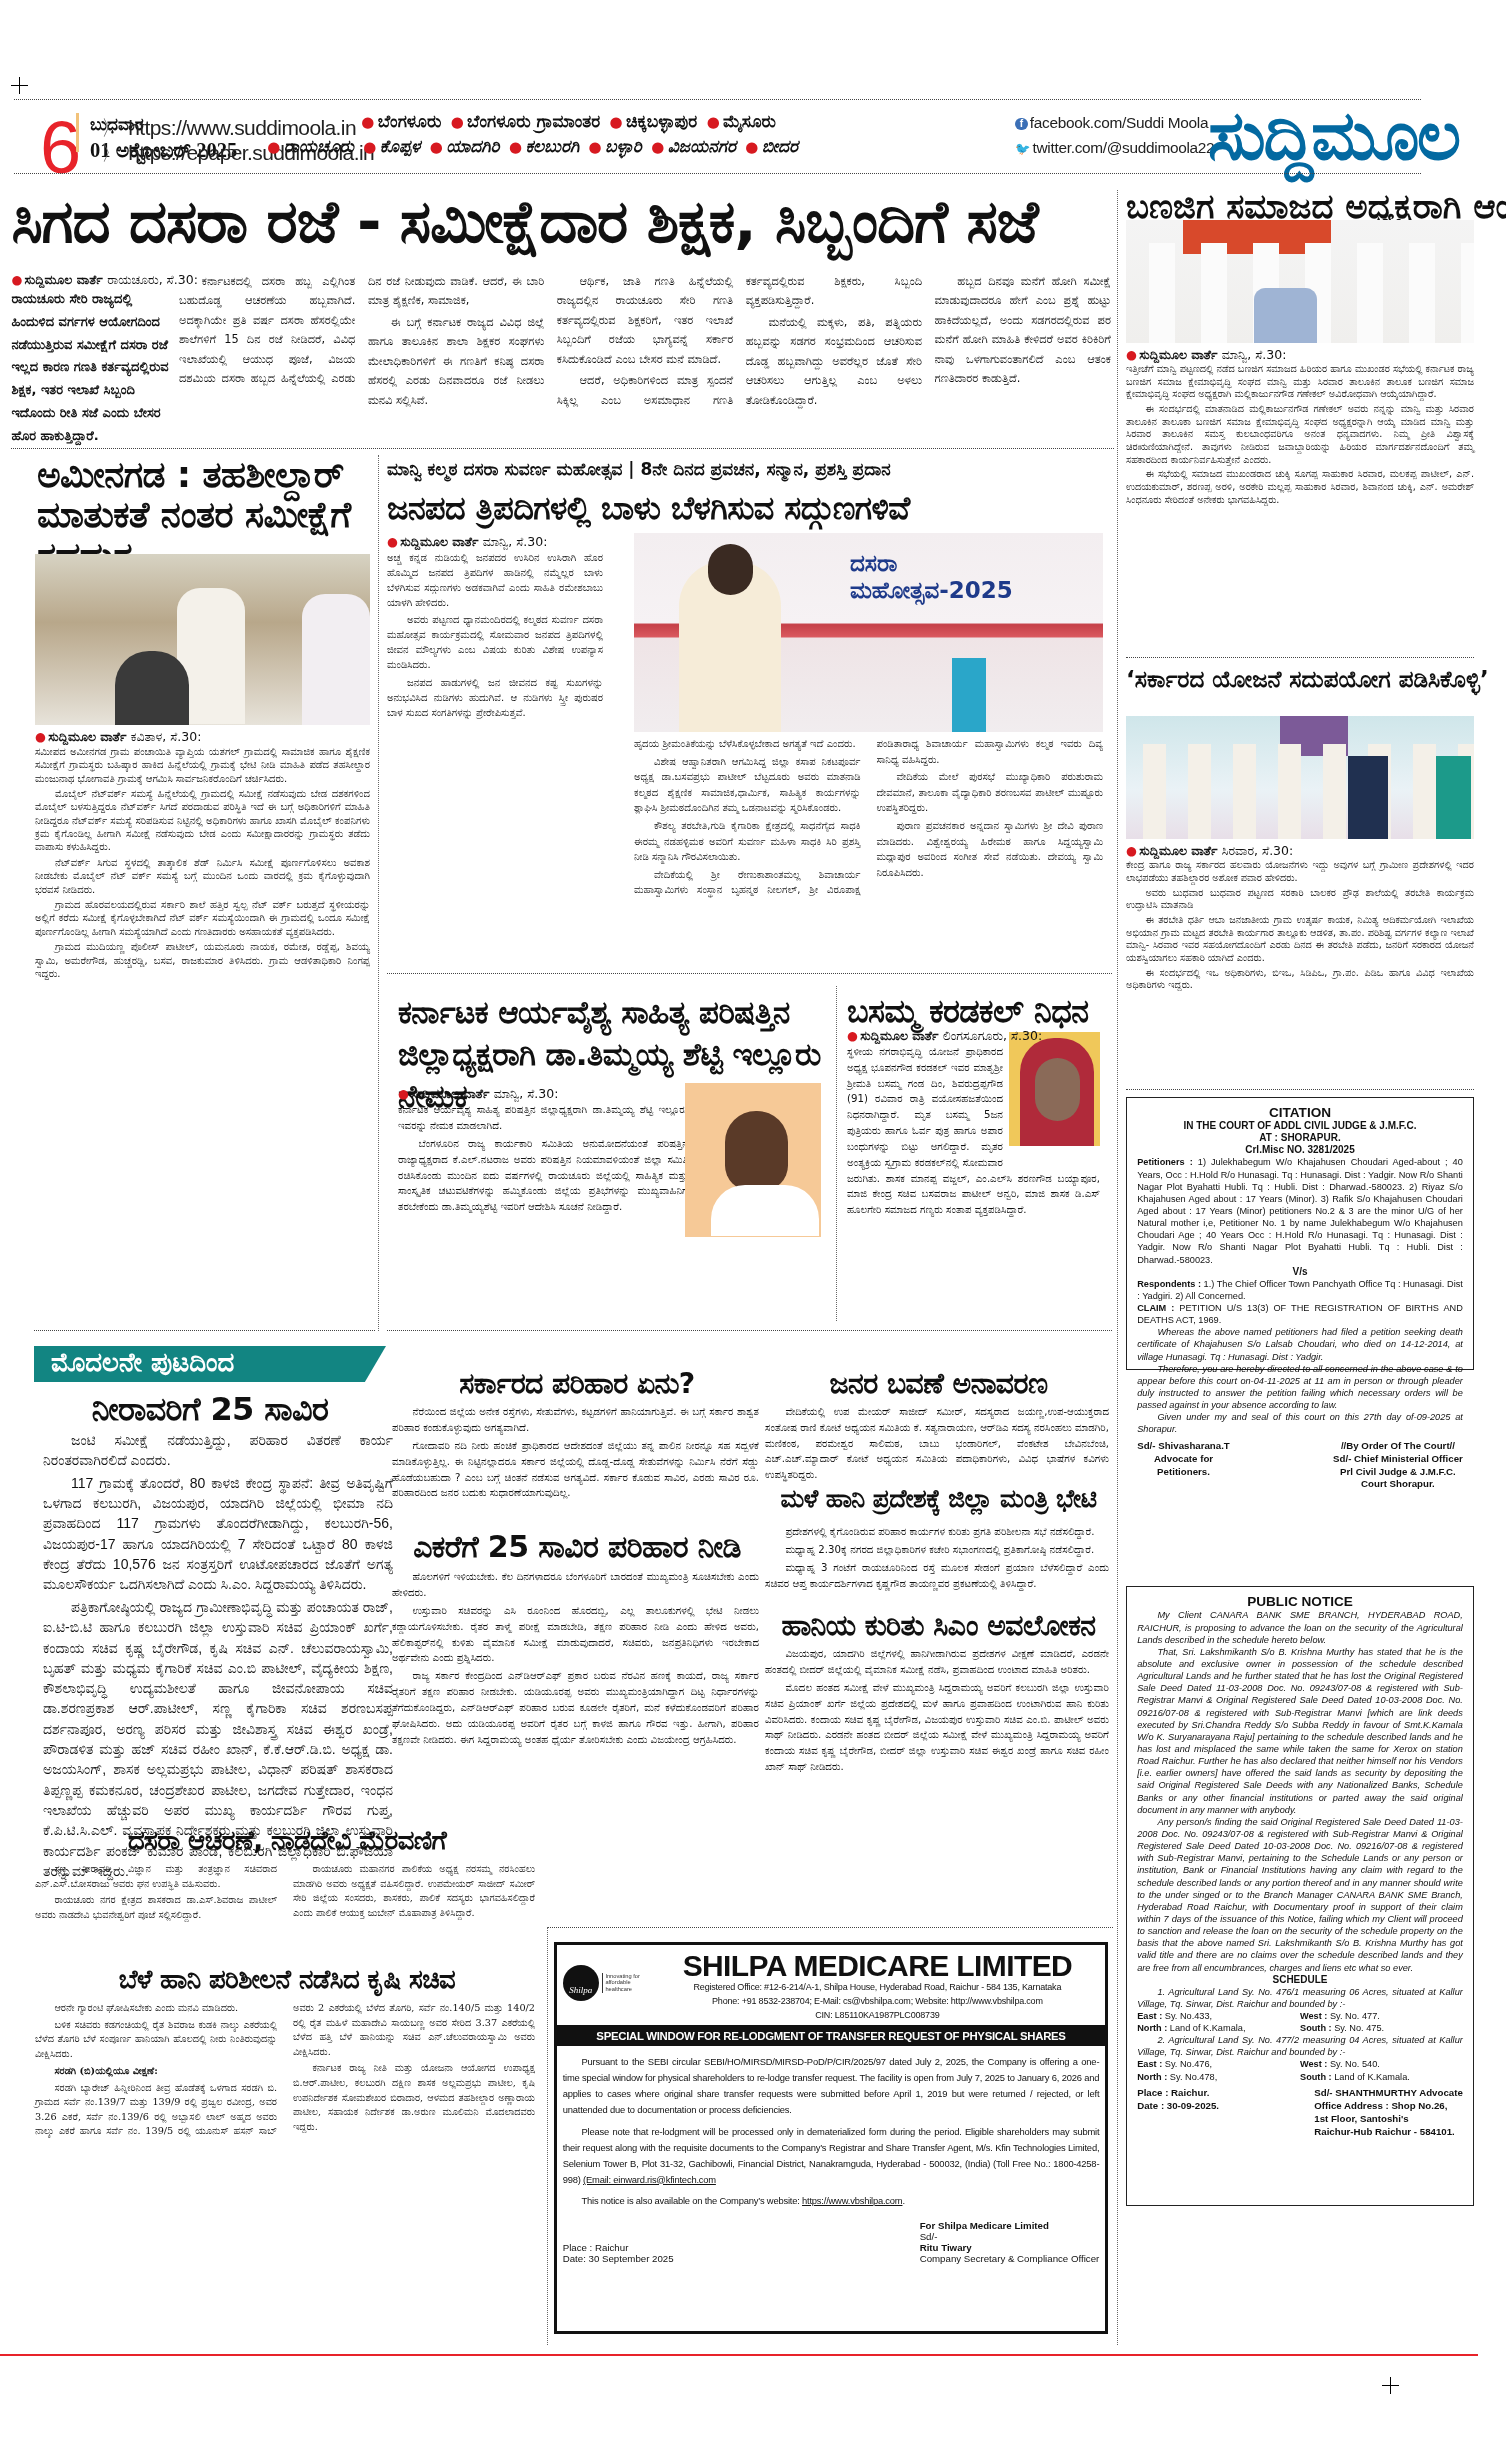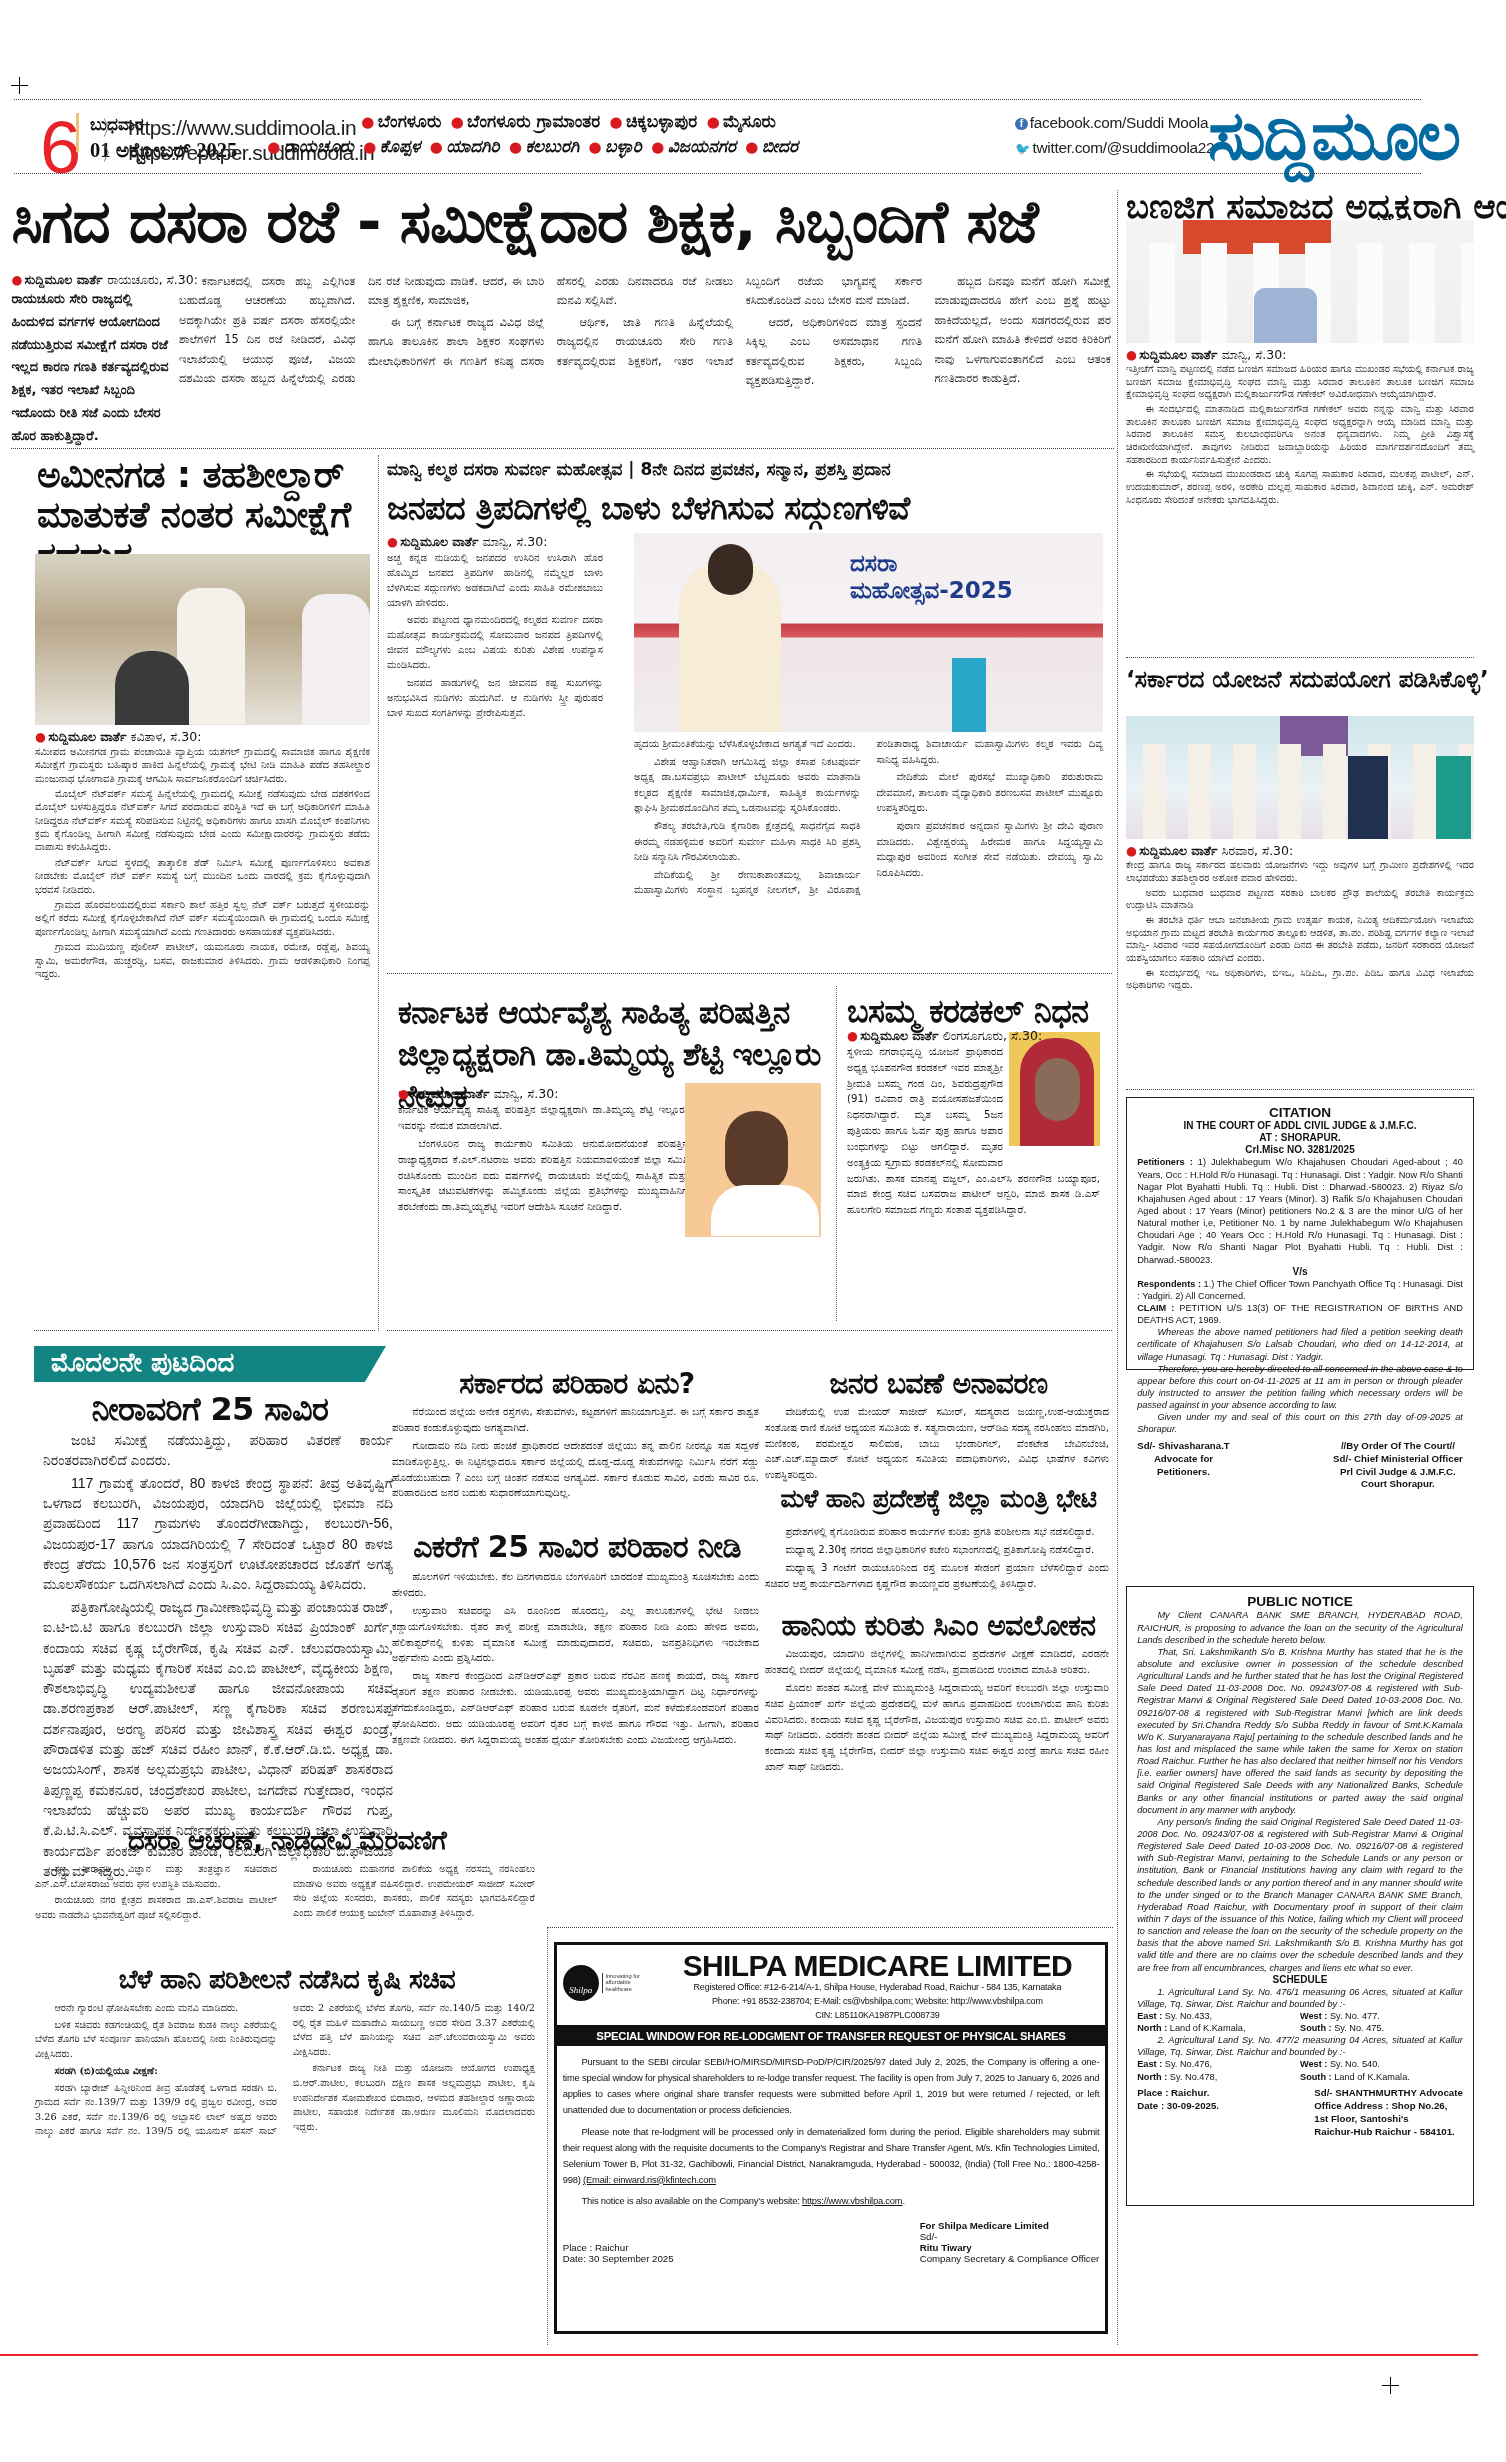--- a/index.html
+++ b/index.html
@@ -129,20 +129,21 @@
   <h1 class="abs h-xl" style="left:11.4px; top:190px;">ಸಿಗದ ದಸರಾ ರಜೆ - ಸಮೀಕ್ಷೆದಾರ ಶಿಕ್ಷಕ, ಸಿಬ್ಬಂದಿಗೆ ಸಜೆ</h1>
   <div class="abs" style="left:11.4px; top:272px; width:159px;">
     <div class="byline"><span class="dot">●</span><span>ಸುದ್ದಿಮೂಲ ವಾರ್ತೆ</span> <span class="place">ರಾಯಚೂರು, ಸೆ.30:</span></div>
     <div class="lede">ರಾಯಚೂರು ಸೇರಿ ರಾಜ್ಯದಲ್ಲಿ ಹಿಂದುಳಿದ ವರ್ಗಗಳ ಆಯೋಗದಿಂದ ನಡೆಯುತ್ತಿರುವ ಸಮೀಕ್ಷೆಗೆ ದಸರಾ ರಜೆ ಇಲ್ಲದ ಕಾರಣ ಗಣತಿ ಕರ್ತವ್ಯದಲ್ಲಿರುವ ಶಿಕ್ಷಕ, ಇತರ ಇಲಾಖೆ ಸಿಬ್ಬಂದಿ ಇದೊಂದು ರೀತಿ ಸಜೆ ಎಂದು ಬೇಸರ ಹೊರ ಹಾಕುತ್ತಿದ್ದಾರೆ.</div>
   </div>
   <div class="abs body-text cols5" style="left:179px; top:272px; width:932px; height:171px; font-size:11.4px; line-height:1.7;">
     <p>ಕರ್ನಾಟಕದಲ್ಲಿ ದಸರಾ ಹಬ್ಬ ಎಲ್ಲಿಗಿಂತ ಬಹುದೊಡ್ಡ ಆಚರಣೆಯ ಹಬ್ಬವಾಗಿದೆ. ಅದಕ್ಕಾಗಿಯೇ ಪ್ರತಿ ವರ್ಷ ದಸರಾ ಹೆಸರಲ್ಲಿಯೇ ಶಾಲೆಗಳಿಗೆ 15 ದಿನ ರಜೆ ನೀಡಿದರೆ, ವಿವಿಧ ಇಲಾಖೆಯಲ್ಲಿ ಆಯುಧ ಪೂಜೆ, ವಿಜಯ ದಶಮಿಯ ದಸರಾ ಹಬ್ಬದ ಹಿನ್ನೆಲೆಯಲ್ಲಿ ಎರಡು ದಿನ ರಜೆ ನೀಡುವುದು ವಾಡಿಕೆ. ಆದರೆ, ಈ ಬಾರಿ ಮಾತ್ರ ಶೈಕ್ಷಣಿಕ, ಸಾಮಾಜಿಕ,</p>
     <p>ಈ ಬಗ್ಗೆ ಕರ್ನಾಟಕ ರಾಜ್ಯದ ವಿವಿಧ ಜಿಲ್ಲೆ ಹಾಗೂ ತಾಲೂಕಿನ ಶಾಲಾ ಶಿಕ್ಷಕರ ಸಂಘಗಳು ಮೇಲಾಧಿಕಾರಿಗಳಿಗೆ ಈ ಗಣತಿಗೆ ಕನಿಷ್ಠ ದಸರಾ ಹೆಸರಲ್ಲಿ ಎರಡು ದಿನವಾದರೂ ರಜೆ ನೀಡಲು ಮನವಿ ಸಲ್ಲಿಸಿವೆ.</p>
     <p>ಆರ್ಥಿಕ, ಜಾತಿ ಗಣತಿ ಹಿನ್ನೆಲೆಯಲ್ಲಿ ರಾಜ್ಯದಲ್ಲಿನ ರಾಯಚೂರು ಸೇರಿ ಗಣತಿ ಕರ್ತವ್ಯದಲ್ಲಿರುವ ಶಿಕ್ಷಕರಿಗೆ, ಇತರ ಇಲಾಖೆ ಸಿಬ್ಬಂದಿಗೆ ರಜೆಯ ಭಾಗ್ಯವನ್ನೆ ಸರ್ಕಾರ ಕಸಿದುಕೊಂಡಿದೆ ಎಂಬ ಬೇಸರ ಮನೆ ಮಾಡಿದೆ.</p>
     <p>ಆದರೆ, ಅಧಿಕಾರಿಗಳಿಂದ ಮಾತ್ರ ಸ್ಪಂದನೆ ಸಿಕ್ಕಿಲ್ಲ ಎಂಬ ಅಸಮಾಧಾನ ಗಣತಿ ಕರ್ತವ್ಯದಲ್ಲಿರುವ ಶಿಕ್ಷಕರು, ಸಿಬ್ಬಂದಿ ವ್ಯಕ್ತಪಡಿಸುತ್ತಿದ್ದಾರೆ.</p>
+    <p>ಮನೆಯಲ್ಲಿ ಮಕ್ಕಳು, ಪತಿ, ಪತ್ನಿಯರು ಹಬ್ಬವನ್ನು ಸಡಗರ ಸಂಭ್ರಮದಿಂದ ಆಚರಿಸುವ ದೊಡ್ಡ ಹಬ್ಬವಾಗಿದ್ದು ಅವರೆಲ್ಲರ ಜೊತೆ ಸೇರಿ ಆಚರಿಸಲು ಆಗುತ್ತಿಲ್ಲ ಎಂಬ ಅಳಲು ತೋಡಿಕೊಂಡಿದ್ದಾರೆ.</p>
     <p>ಹಬ್ಬದ ದಿನವೂ ಮನೆಗೆ ಹೋಗಿ ಸಮೀಕ್ಷೆ ಮಾಡುವುದಾದರೂ ಹೇಗೆ ಎಂಬ ಪ್ರಶ್ನೆ ಹುಟ್ಟು ಹಾಕಿದೆಯಲ್ಲದೆ, ಅಂದು ಸಡಗರದಲ್ಲಿರುವ ಪರ ಮನೆಗೆ ಹೋಗಿ ಮಾಹಿತಿ ಕೇಳಿದರೆ ಅವರ ಕಿರಿಕಿರಿಗೆ ನಾವು ಒಳಗಾಗುವಂತಾಗಲಿದೆ ಎಂಬ ಆತಂಕ ಗಣತಿದಾರರ ಕಾಡುತ್ತಿದೆ.</p>
   </div>
 </article>
 <div class="abs dotted-h" style="left:11.4px; top:448px; width:1103px;"></div>
 <div class="abs dotted-v" style="left:1117px; top:190px; height:2155px;"></div>
 
 <article>
   <h2 class="abs h-s" style="left:1126px; top:186px; font-size:34px;">ಬಣಜಿಗ ಸಮಾಜದ ಅಧ್ಯಕ್ಷರಾಗಿ ಆಯ್ಕೆ</h2>
   <div class="photo" style="left:1126px; top:220px; width:348px; height:123px;">
     <div class="ph-a" style="background: linear-gradient(180deg, #f4f4f4 0%, #f0efed 100%);"></div>

